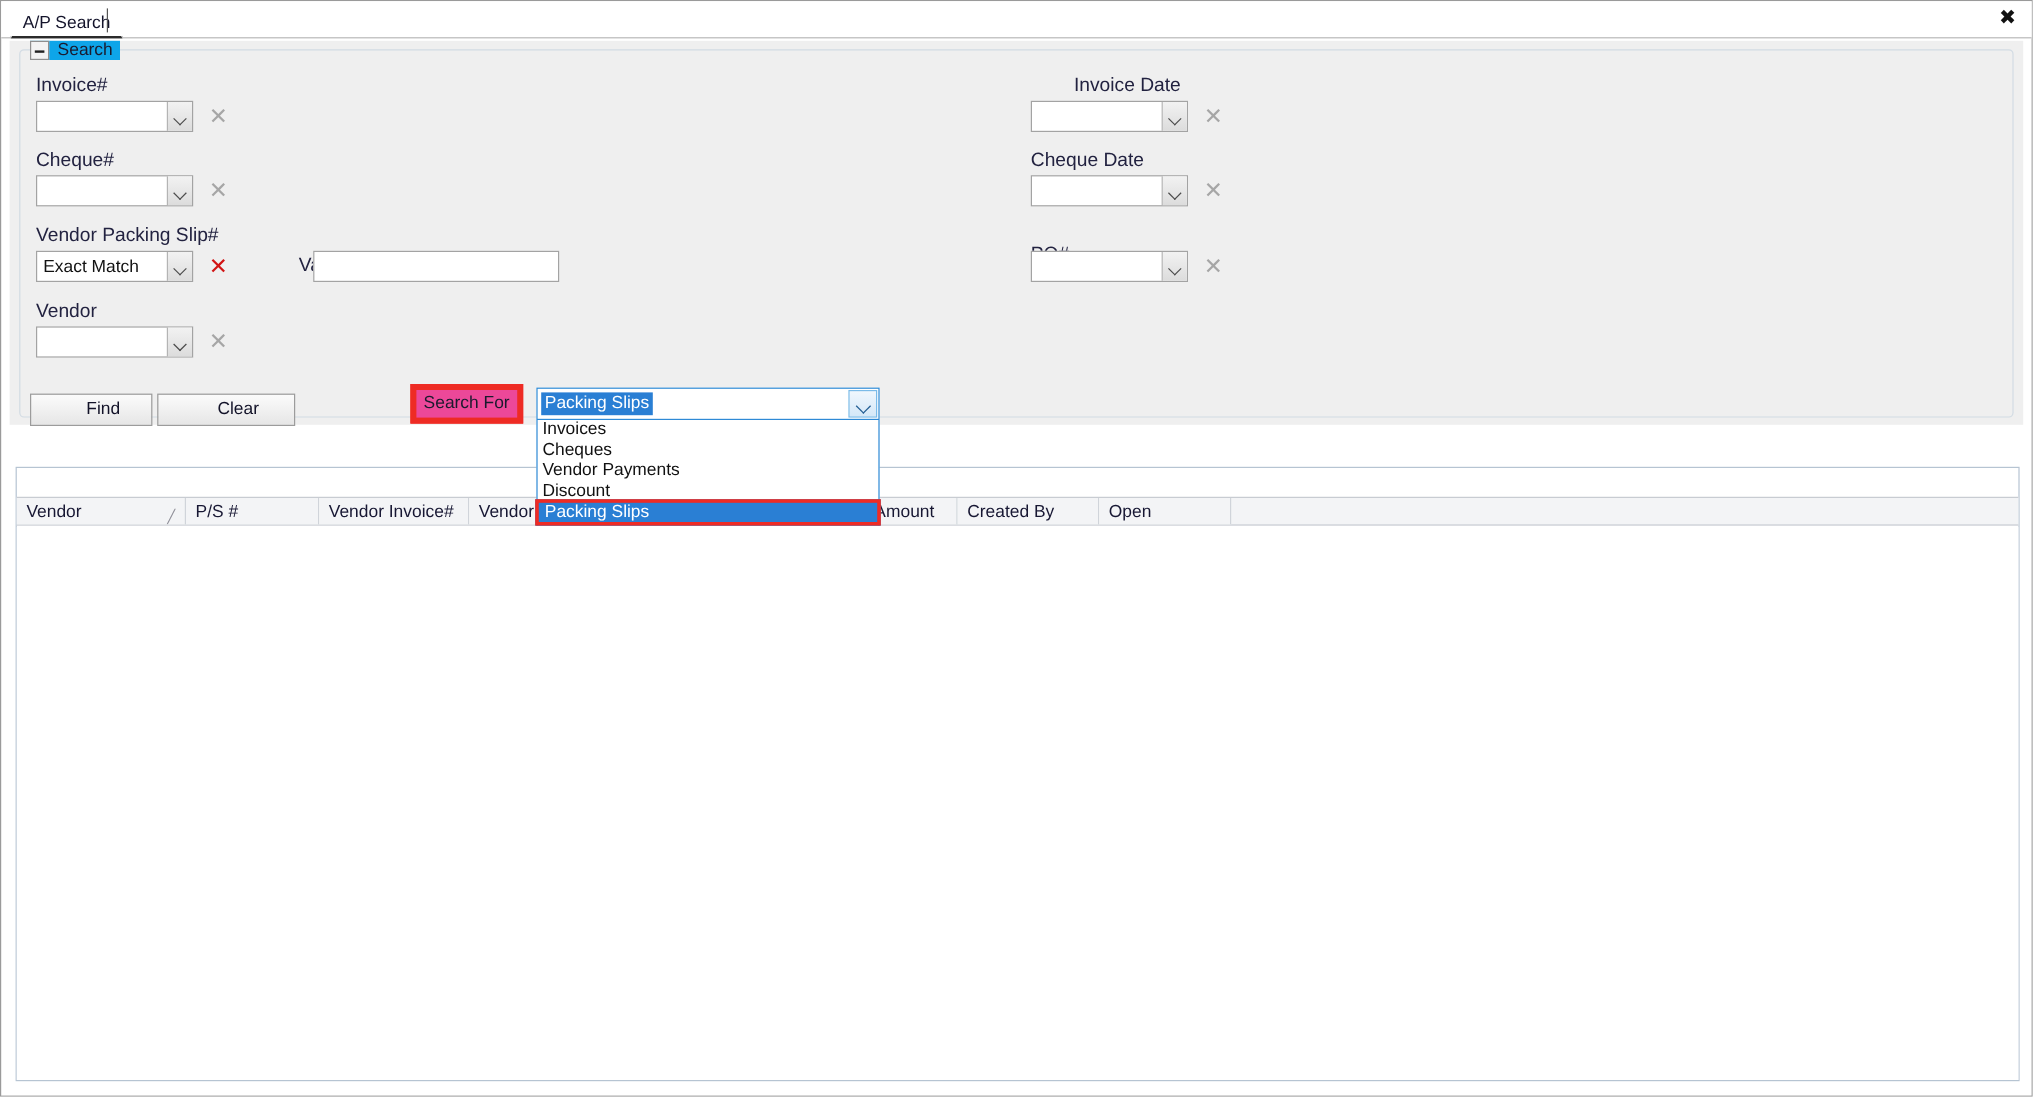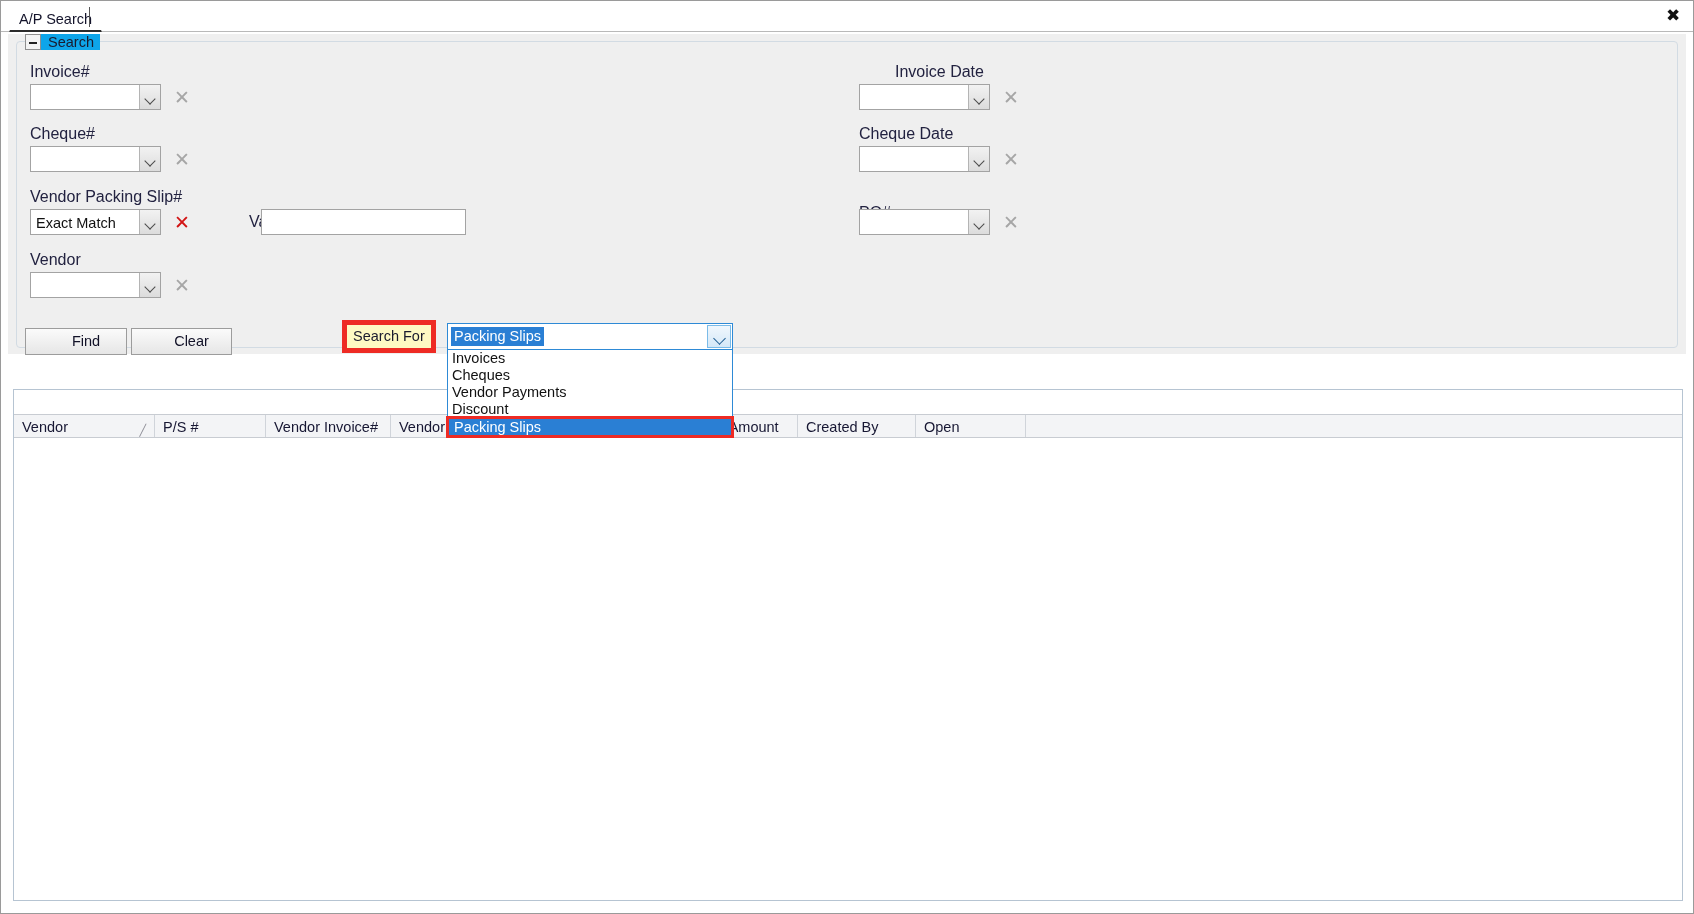--- a/index.html
+++ b/index.html
@@ -182,21 +182,21 @@
 
   
   .searchfor-wrap {
     position: absolute;
     left: 341px; top: 319px;
     padding: 2px;
     border: 3px solid #ee2b24;
     background: #ee2b24;
   }
   .searchfor-lbl {
-    background: #fef9c3;
+    background: #ec4899;
     padding: 2px 6px 2px 6px;
     font-size: 14.5px;
     color: #1a1a2e;
     white-space: nowrap;
     line-height: 19px;
   }
 
   
   .combo-open {
     position: absolute;
@@ -389,21 +389,21 @@
   <div class="xbtn" style="left:997px; top:145px;">✕</div>
 
   <div class="flabel" style="left:858px; top:187px;margin-top:16px;">PO#</div>
   <div class="combo" style="left:858px; top:208px; width:131px;">
     <span class="txt"></span>
     <span class="arrow"></span>
   </div>
   <div class="xbtn" style="left:997px; top:208px;">✕</div>
 
   <div class="pbtn" style="left:24px; top:327px; width:102px;">Find</div>
-  <div class="pbtn" style="left:130px; top:327px; width:101px;">Clear</div>
+  <div class="pbtn" style="left:130px; top:327px; width:115px;">Clear</div>
 
   <div class="searchfor-wrap">
     <div class="searchfor-lbl">Search For</div>
   </div>
 
   <div class="grid-outer">
     <div class="grid-header" id="grid-header">
         <div class="gh-cell" style="width: 141px;"><span>Vendor</span><span class="sort-asc">╱</span></div>
         <div class="gh-cell" style="width: 111px;"><span>P/S #</span></div>
         <div class="gh-cell" style="width: 125px;"><span>Vendor Invoice#</span></div>

